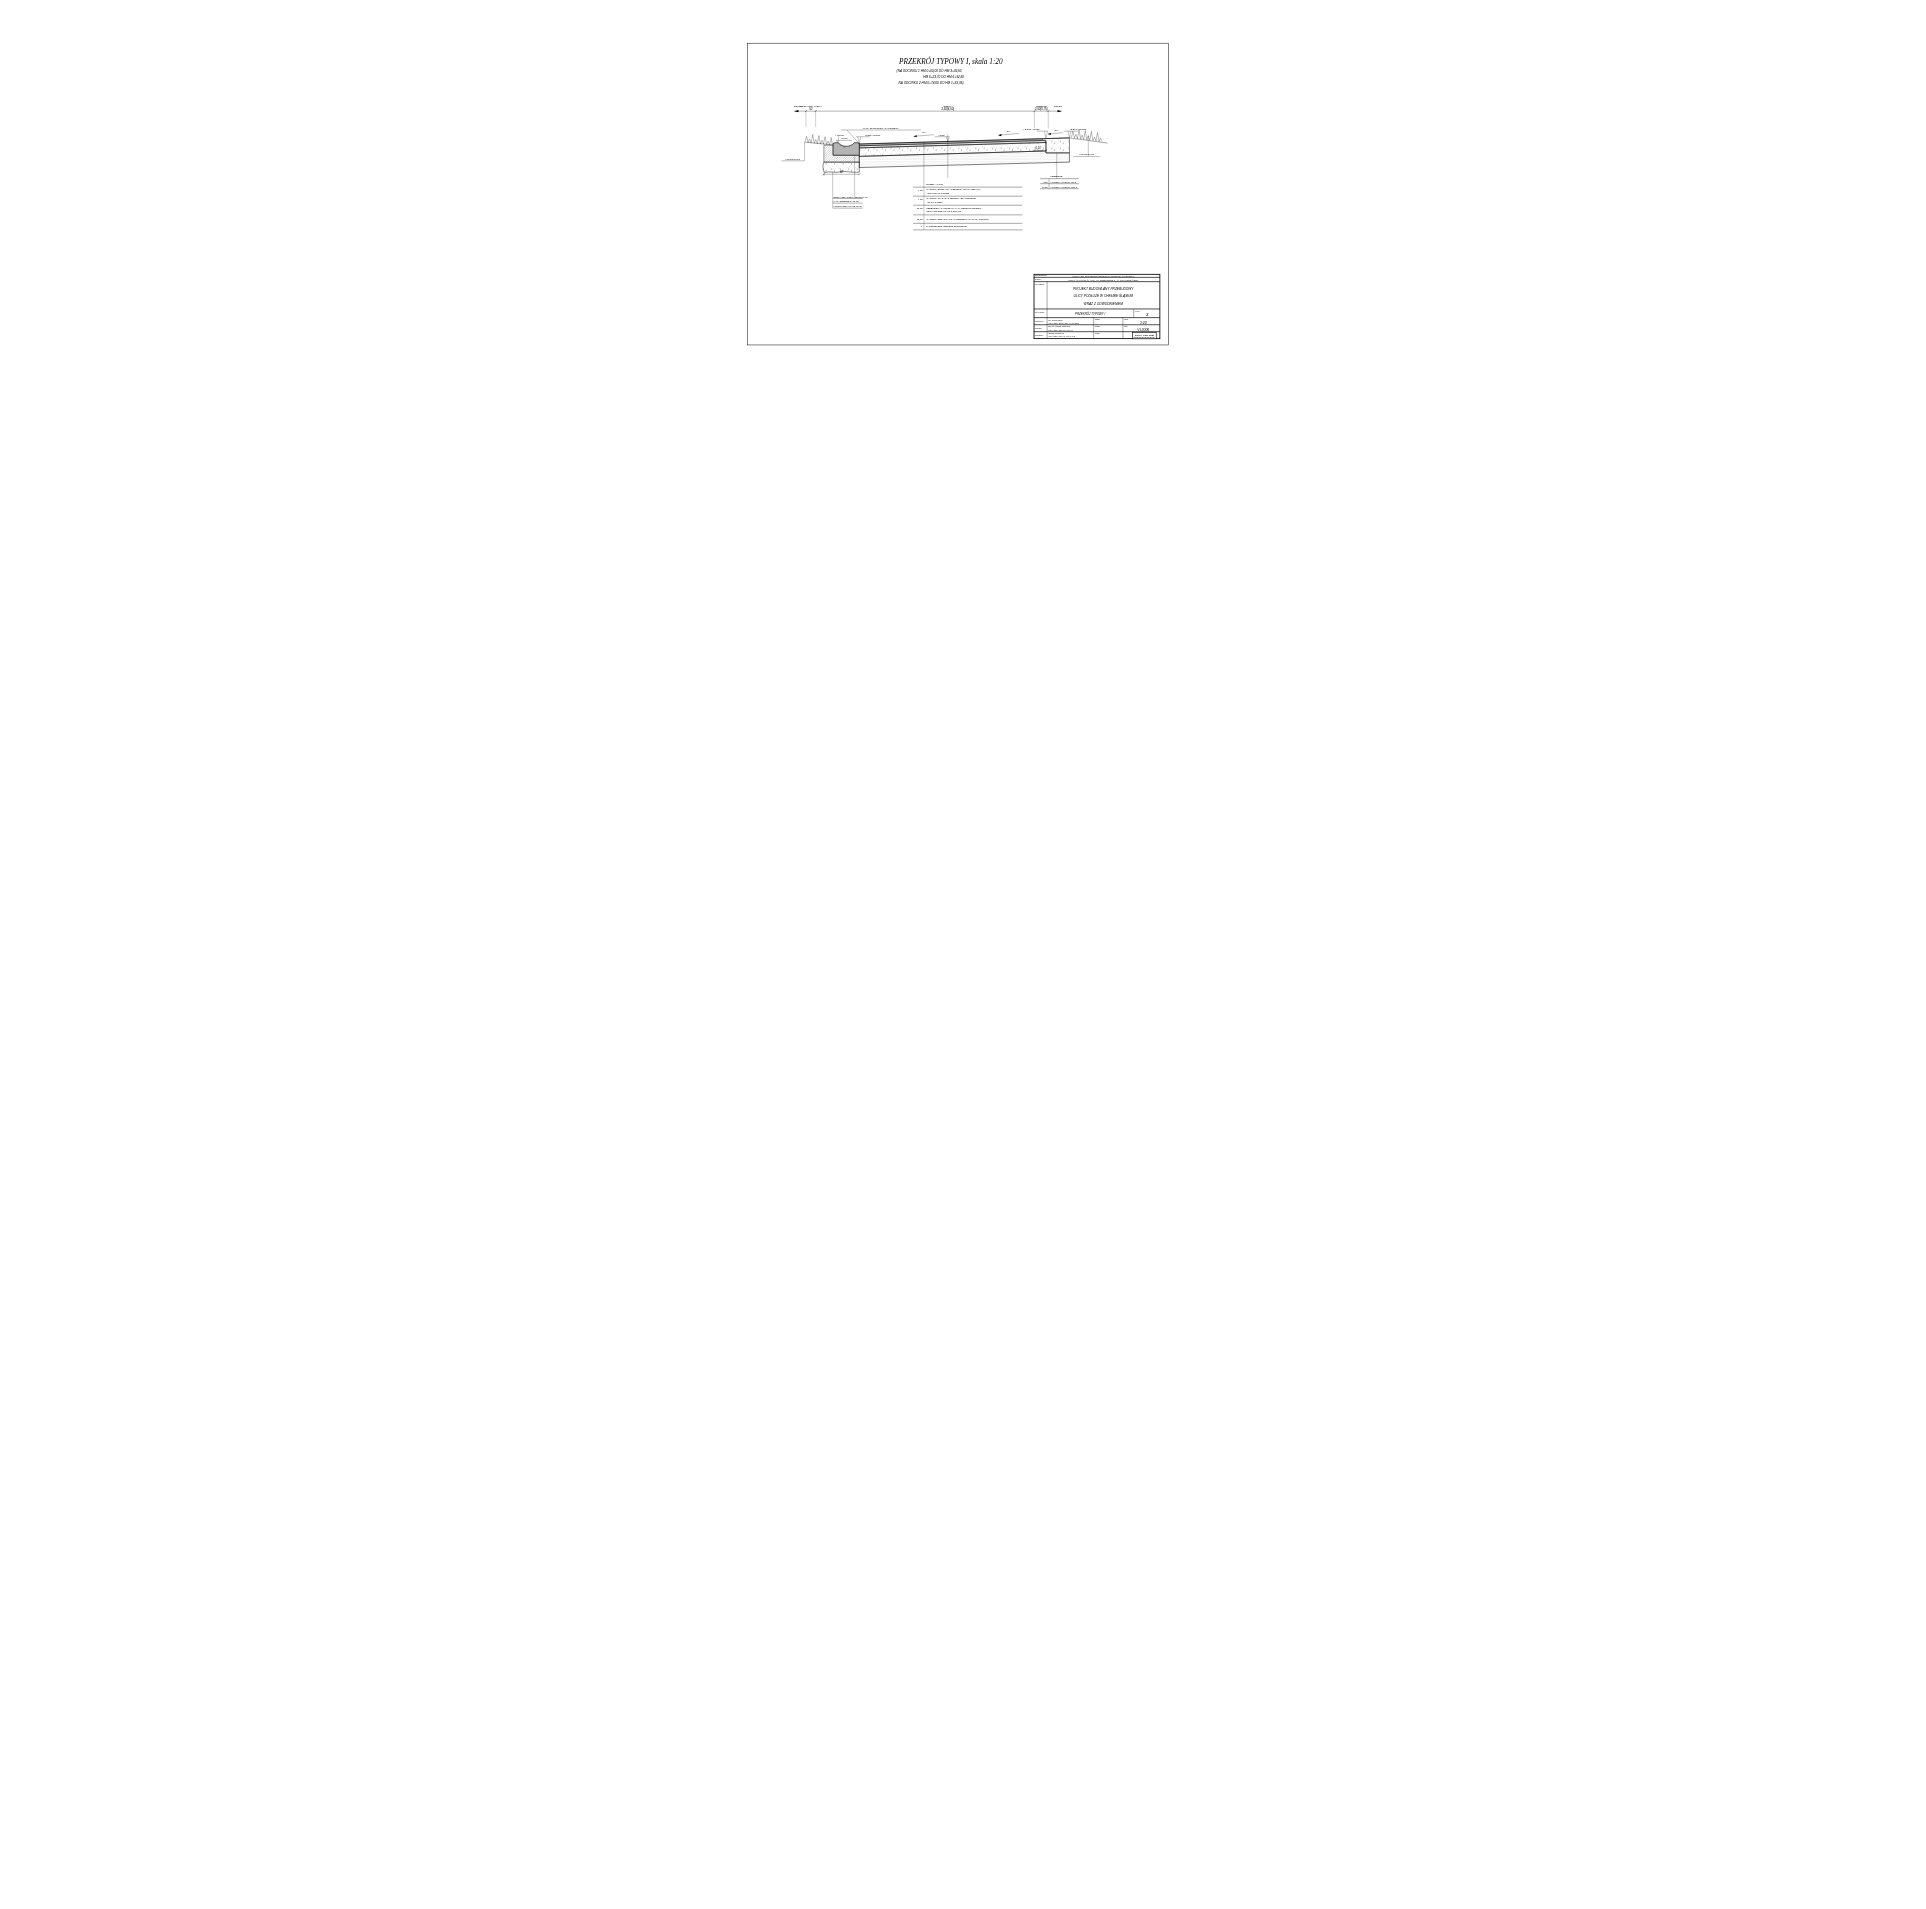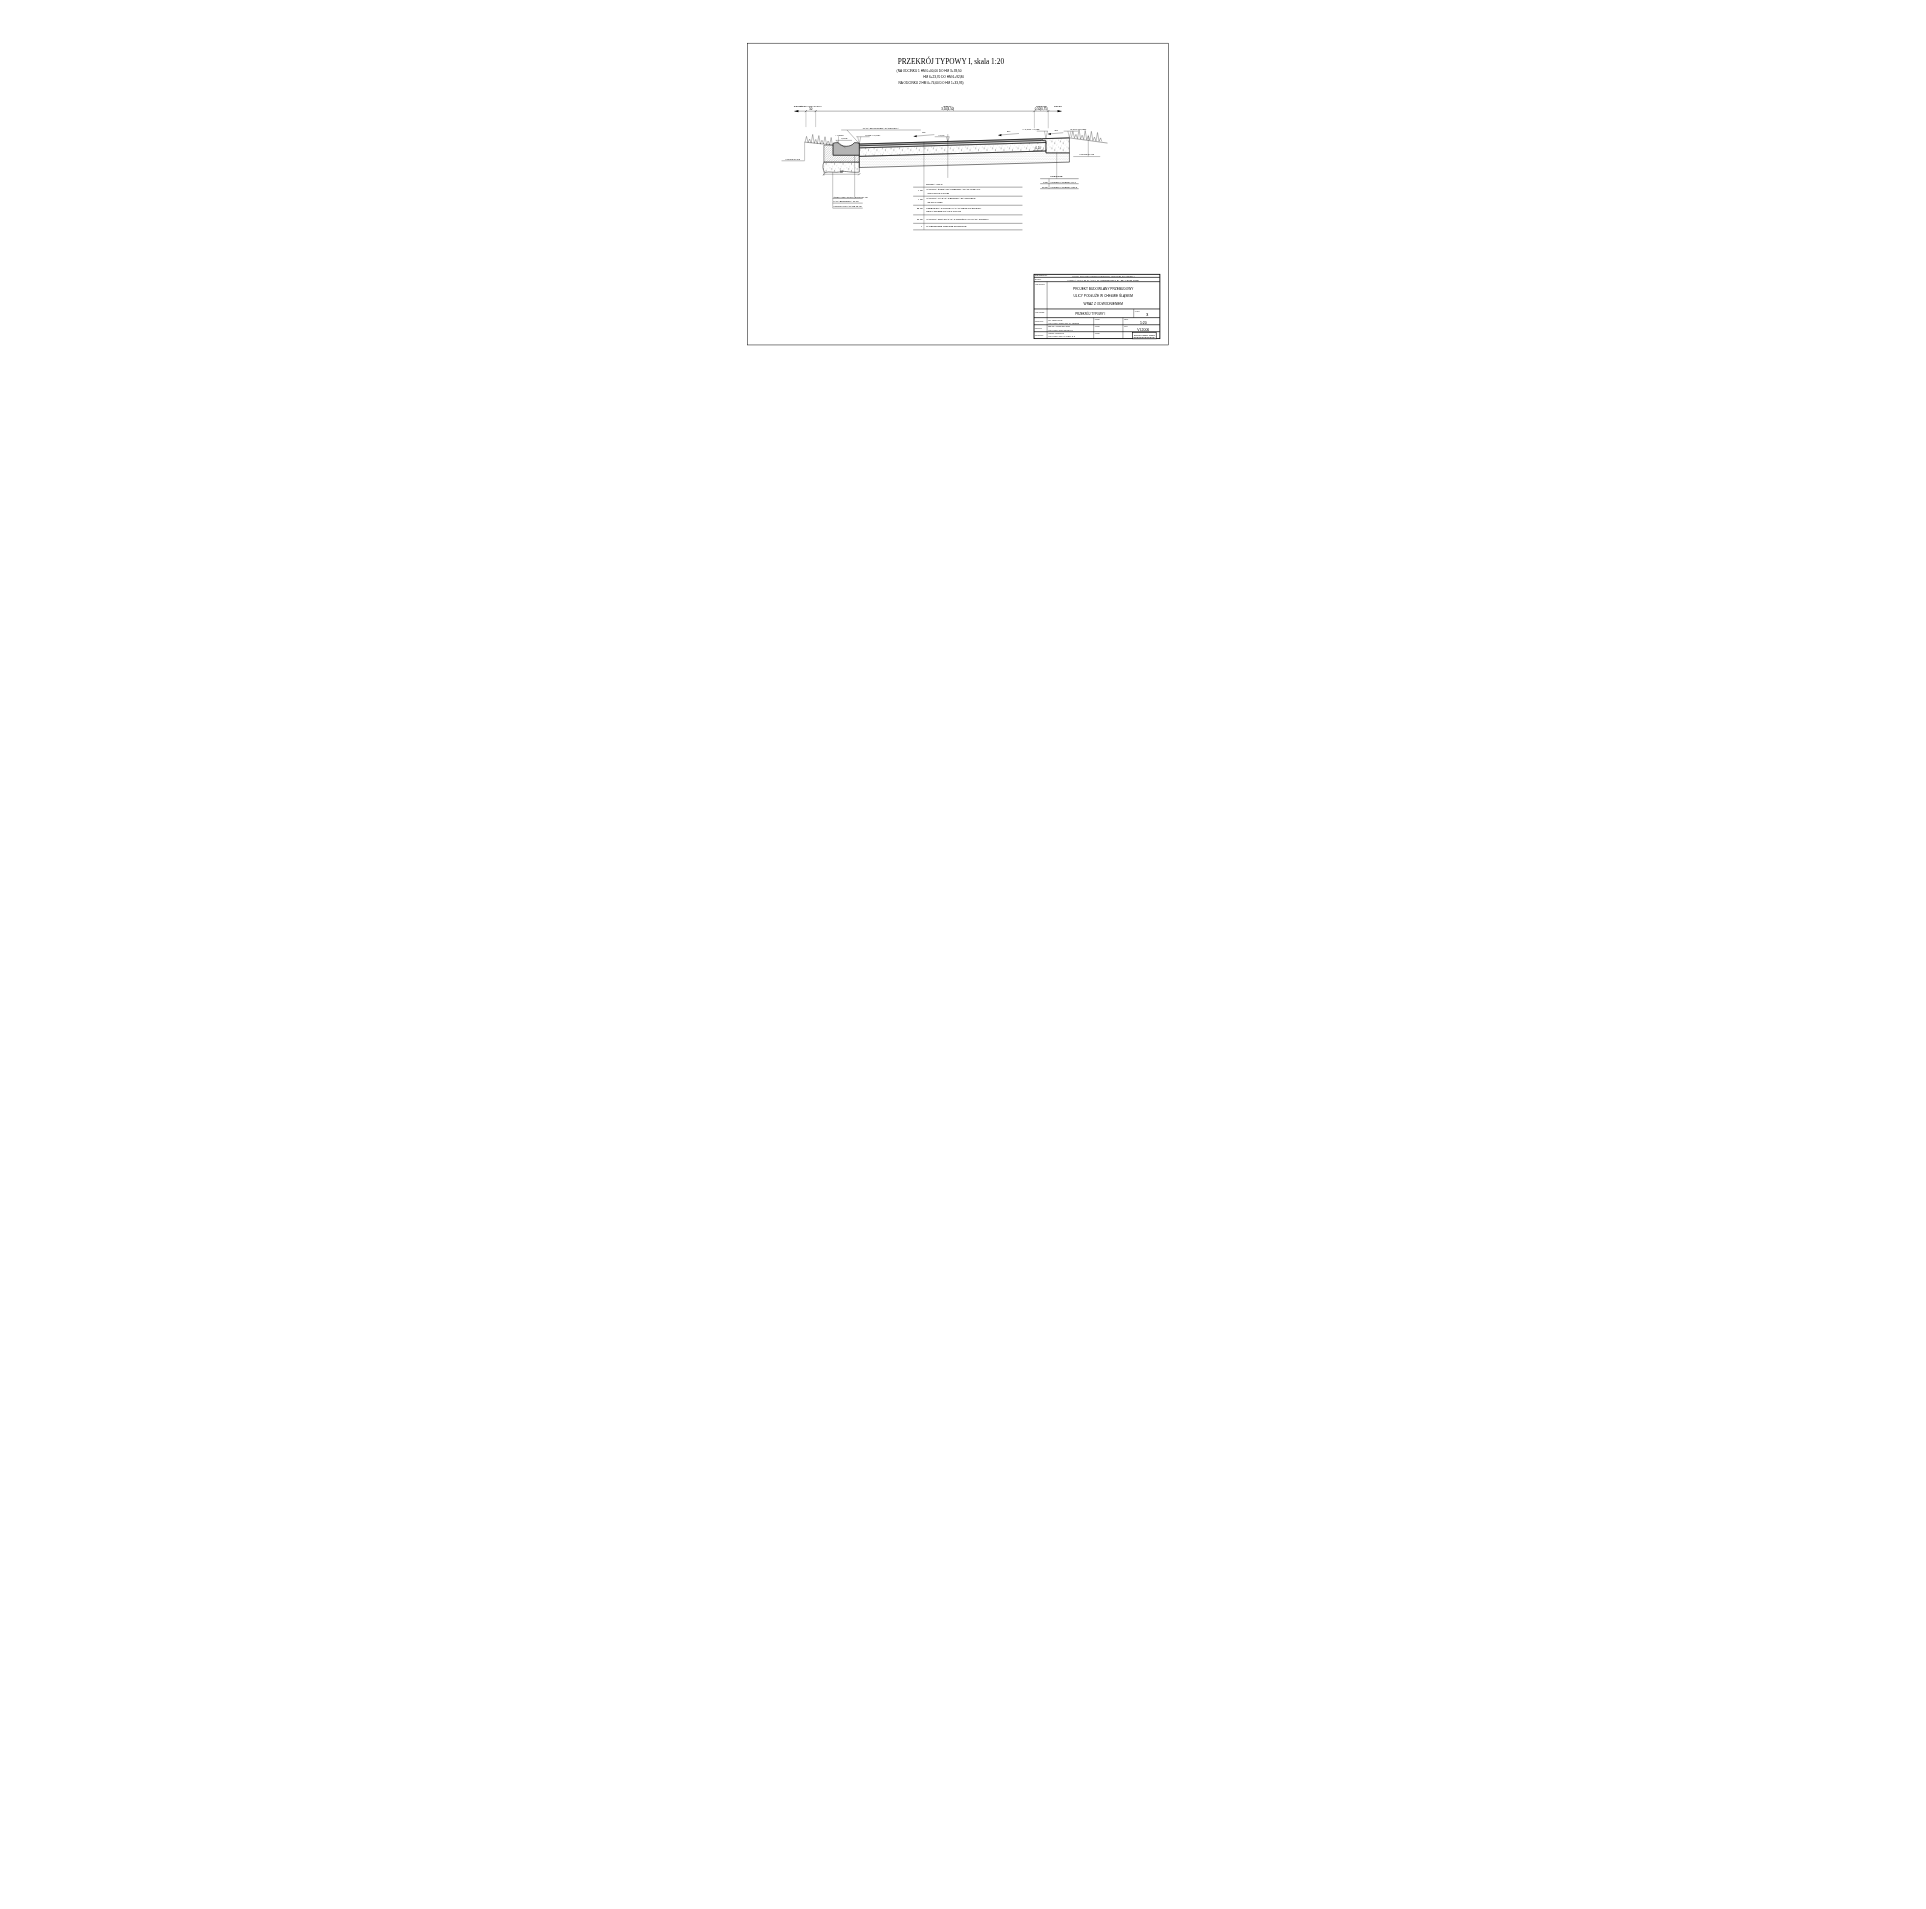--- a/index.html
+++ b/index.html
@@ -1,16 +1,16 @@
 <!DOCTYPE html>
 <html style="font-size:6.2px"><head>
 <meta charset="utf-8">
 <style>
   html,body { margin:0; padding:0; background:#ffffff; }
-  .page { width:540px; height:382px; position:relative; background:#fff; margin:0 auto; }
+  .page { width:540px; height:382px; position:relative; background:#fff; margin:0 auto;font-style:italic; }
   svg { display:block; }
   svg text { font-family:"Liberation Sans", sans-serif; fill:#000; }
   svg text.serif { font-family:"Liberation Serif", serif; }
   svg .ln  { stroke:#000; fill:none; }
 </style>
 </head>
 <body>
 
 <div class="page">
 <svg viewBox="0 0 1403 992" width="540" height="382">

